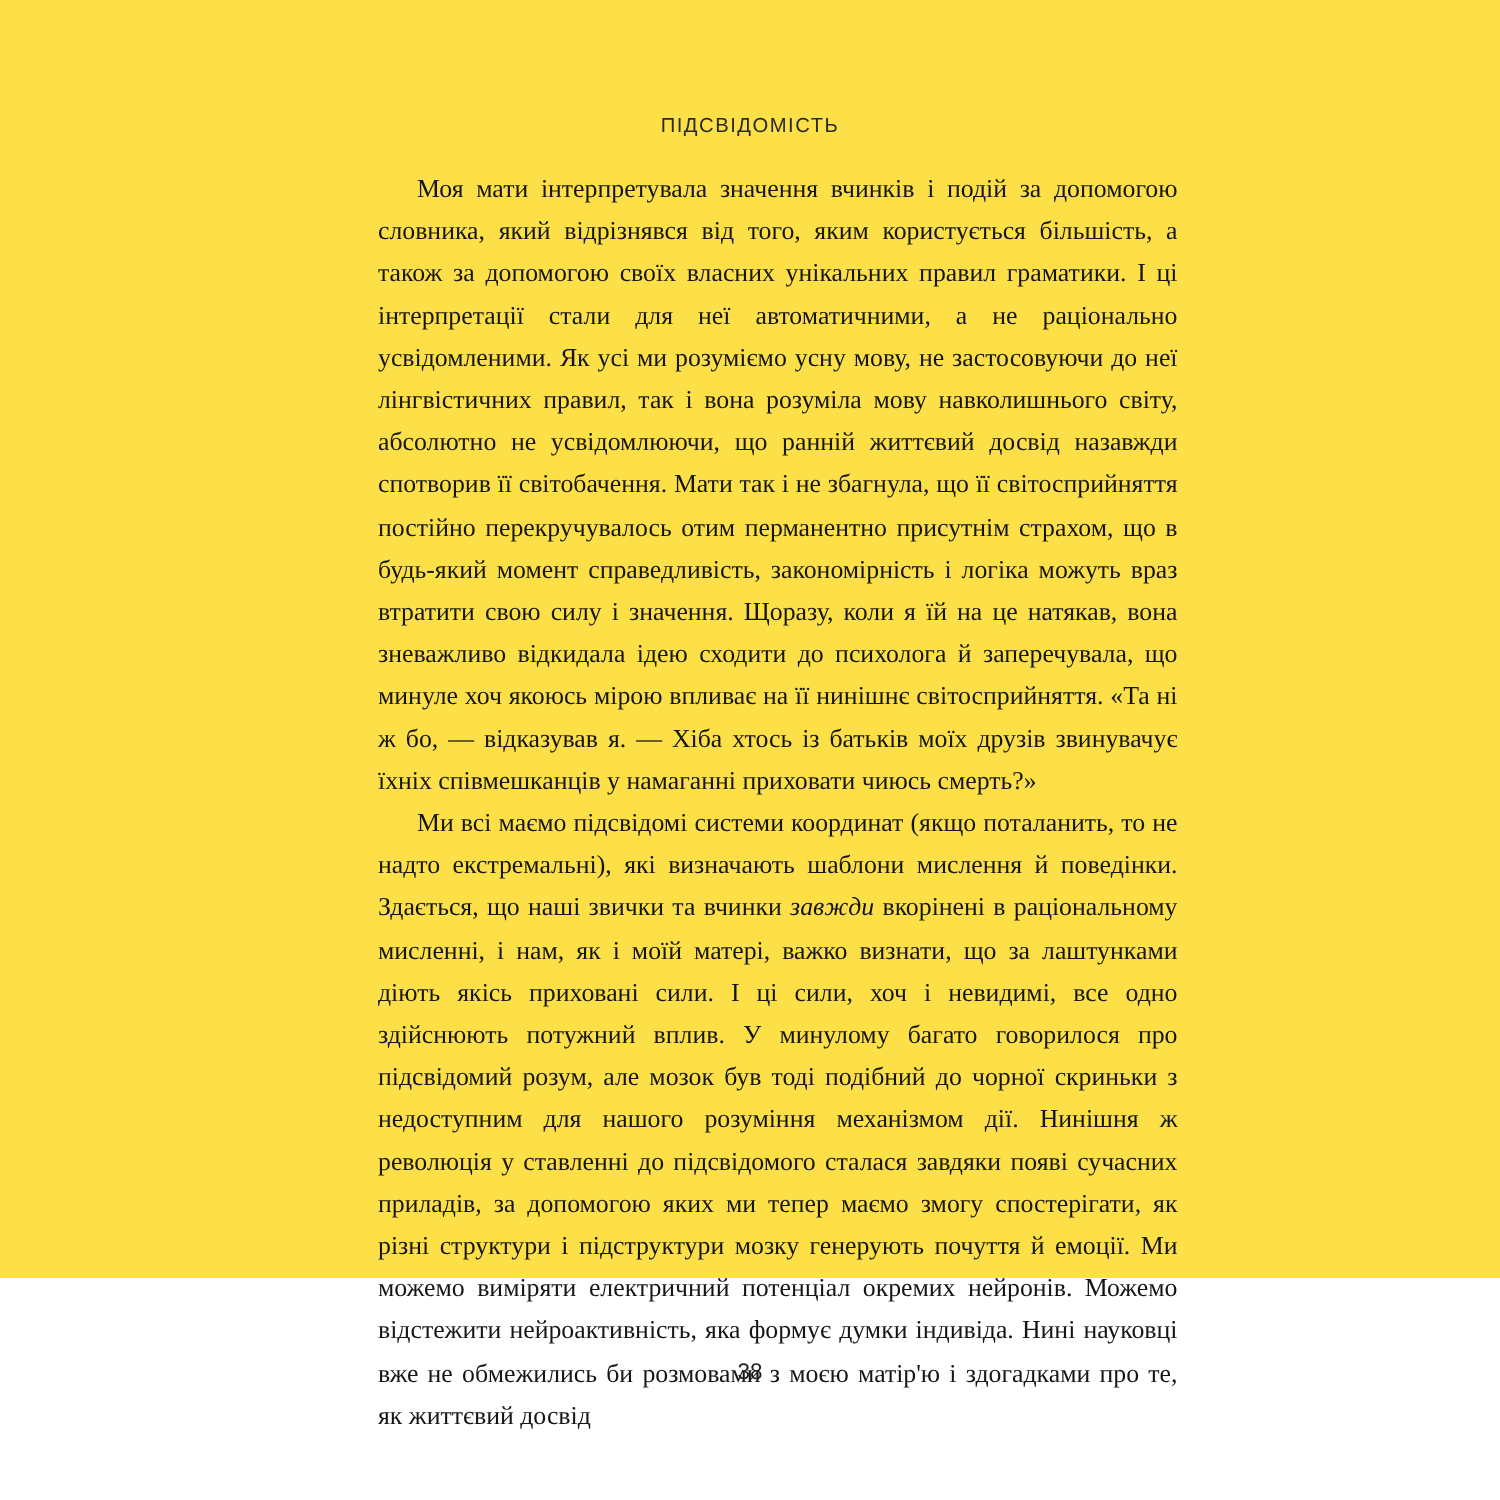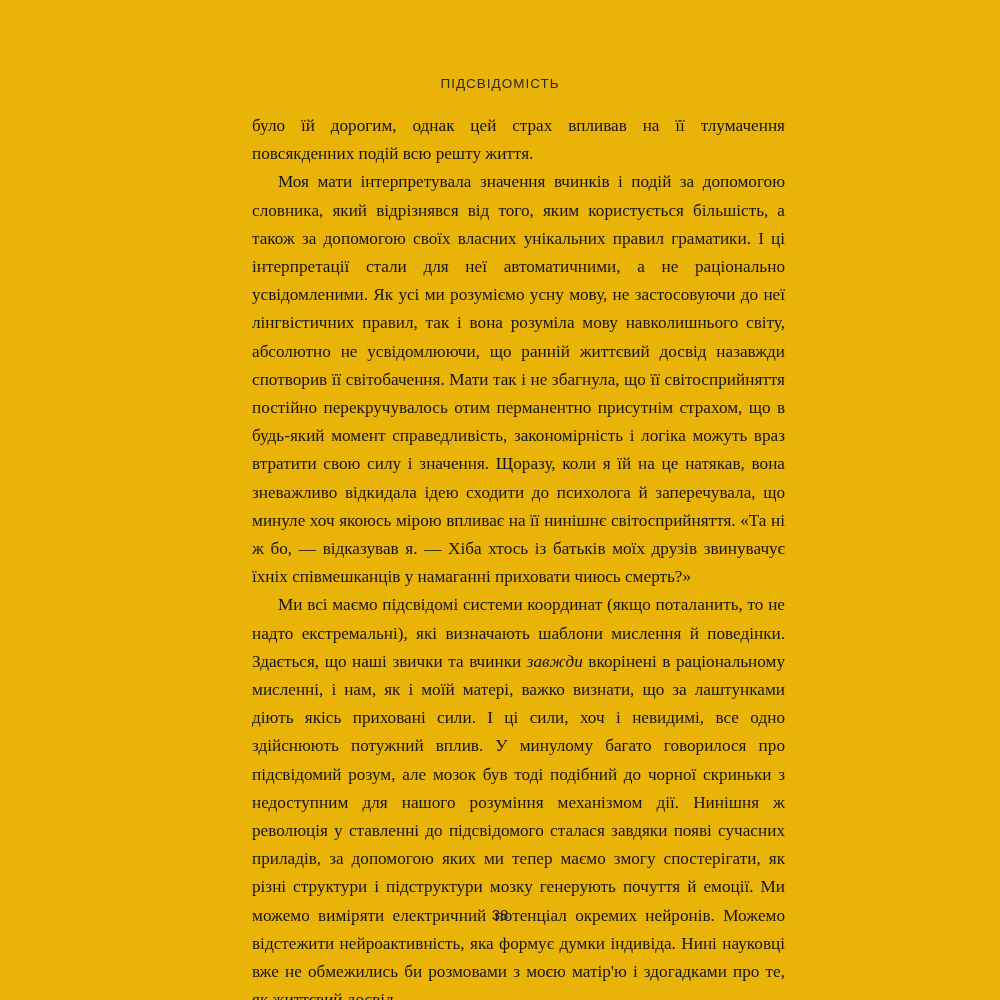--- a/index.html
+++ b/index.html
@@ -9,23 +9,23 @@
   body {
     width: 1000px;
     height: 1000px;
     background: #ffffff;
     font-family: "Liberation Serif", serif;
     color: #1a1a1a;
   }
   .page {
     position: relative;
     width: 1000px;
-    height: 1000px;
+    height: 852px;
     box-sizing: border-box;
-    background: #eab308;
+    background: #fde047;
     text-decoration: underline;
   }
   .running-head {
     position: absolute;
     top: 76px;
     left: 0;
     width: 1000px;
     text-align: center;
     font-family: "Liberation Sans", sans-serif;
     font-size: 13.5px;
@@ -70,21 +70,20 @@
   }
 </style>
 </head>
 <body>
 
 <div class="page">
 
   <div class="running-head">ПІДСВІДОМІСТЬ</div>
 
   <div class="text-column">
-    <p>було їй дорогим, однак цей страх впливав на її тлумачення повсякденних подій всю решту життя.</p>
     <p class="indent">Моя мати інтерпретувала значення вчинків і подій за допомогою словника, який відрізнявся від того, яким користується більшість, а також за допомогою своїх власних унікальних правил граматики. І ці інтерпретації стали для неї автоматичними, а не раціонально усвідомленими. Як усі ми розуміємо усну мову, не застосовуючи до неї лінгвістичних правил, так і вона розуміла мову навколишнього світу, абсолютно не усвідомлюючи, що ранній життєвий досвід назавжди спотворив її світобачення. Мати так і не збагнула, що її світосприйняття постійно перекручувалось отим перманентно присутнім страхом, що в будь-який момент справедливість, закономірність і логіка можуть враз втратити свою силу і значення. Щоразу, коли я їй на це натякав, вона зневажливо відкидала ідею сходити до психолога й заперечувала, що минуле хоч якоюсь мірою впливає на її нинішнє світосприйняття. «Та ні ж бо, — відказував я. — Хіба хтось із батьків моїх друзів звинувачує їхніх співмешканців у намаганні приховати чиюсь смерть?»</p>
     <p class="indent">
       <span>Ми всі маємо підсвідомі системи координат (якщо поталанить, то не надто екстремальні), які визначають шаблони мислення й поведінки. Здається, що наші звички та вчинки </span><em>завжди</em><span> вкорінені в раціональному мисленні, і нам, як і моїй матері, важко визнати, що за лаштунками діють якісь приховані сили. І ці сили, хоч і невидимі, все одно здійснюють потужний вплив. У минулому багато говорилося про підсвідомий розум, але мозок був тоді подібний до чорної скриньки з недоступним для нашого розуміння механізмом дії. Нинішня ж революція у ставленні до підсвідомого сталася завдяки появі сучасних приладів, за допомогою яких ми тепер маємо змогу спостерігати, як різні структури і підструктури мозку генерують почуття й емоції. Ми можемо виміряти електричний потенціал окремих нейронів. Можемо відстежити нейроактивність, яка формує думки індивіда. Нині науковці вже не обмежились би розмовами з моєю матір'ю і здогадками про те, як життєвий досвід</span>
     </p>
   </div>
 
   <div class="folio">38</div>
 
 </div>
 

